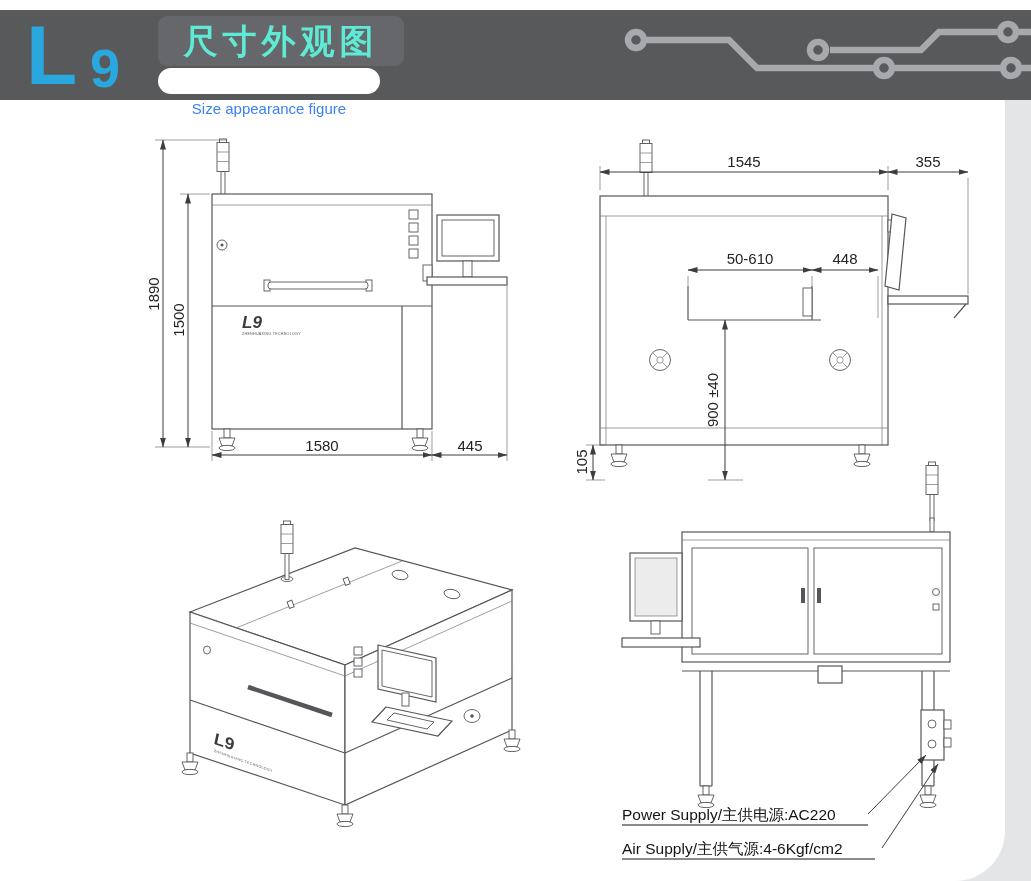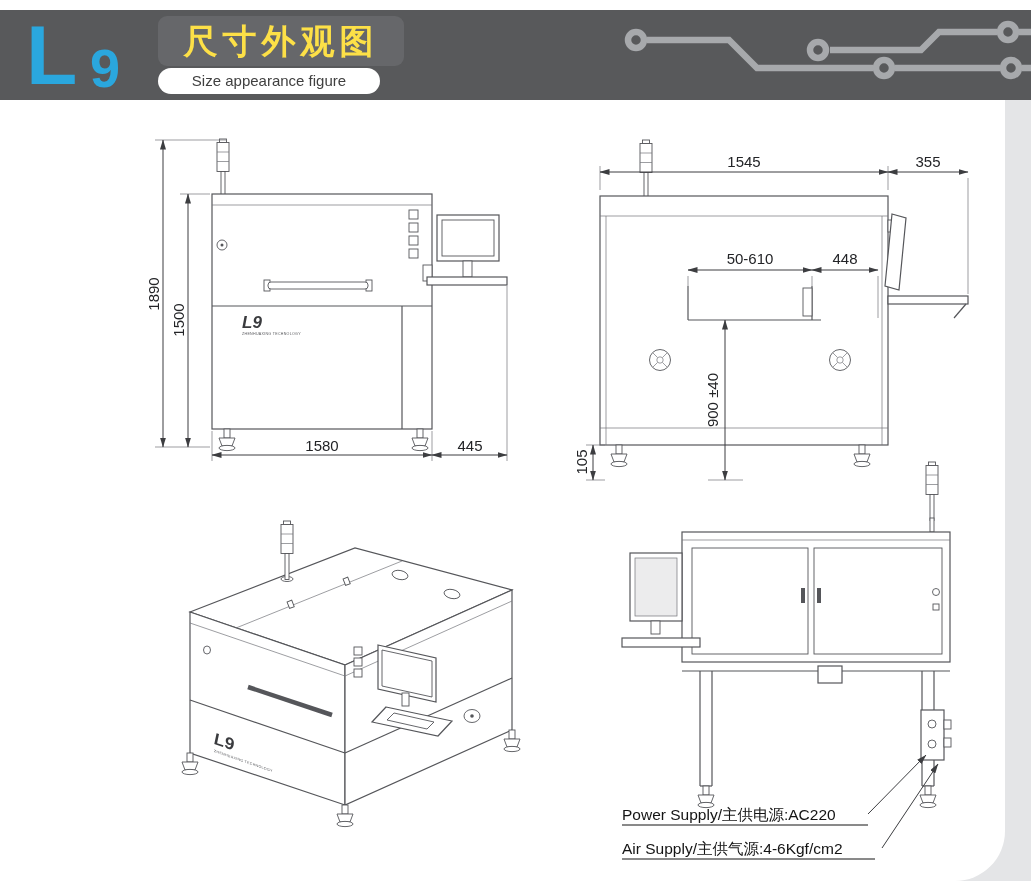--- a/index.html
+++ b/index.html
@@ -9,23 +9,23 @@
   }
   
   .right-bg{position:absolute;top:100px;right:0;width:26px;bottom:0;background:#e4e5e7;z-index:0;}
   .corner-bg{position:absolute;right:0;bottom:0;width:150px;height:62px;background:#e4e5e7;z-index:0;}
   .content-mask{position:absolute;left:0;top:100px;right:26px;bottom:0;background:#fff;border-bottom-right-radius:50px;z-index:1;}
   
   .header{position:absolute;left:0;top:10px;width:100%;height:90px;background:#58595b;z-index:3;}
   .logo-l{position:absolute;left:26px;top:2px;font-size:84px;line-height:86px;font-weight:800;color:#2aa7de;}
   .logo-9{position:absolute;left:90px;top:30px;font-size:54px;line-height:56px;font-weight:800;color:#2aa7de;}
   .title-cn-box{position:absolute;left:158px;top:6px;width:246px;height:50px;background:#66676a;border-radius:9px;}
-  .title-cn{display:block;font-size:34px;color:#fde047;font-weight:bold;letter-spacing:5px;line-height:50px;text-align:center;}
+  .title-cn{display:block;font-size:34px;color:#5eead4;font-weight:bold;letter-spacing:5px;line-height:50px;text-align:center;}
   .title-en-pill{position:absolute;left:158px;top:58px;width:222px;height:26px;background:#fff;border-radius:13px;text-align:center;}
-  .title-en{display:block;font-size:15px;color:#404040;line-height:26px;}
+  .title-en{display:block;font-size:15px;color:#3b82f6;line-height:26px;margin-top:28px;}
   .circuit{position:absolute;right:0;top:0;}
   
   .view{position:absolute;z-index:2;}
   .o{fill:#fff;stroke:#55565a;stroke-width:1.2;}
   .of{fill:#fff;stroke:#55565a;stroke-width:0.9;}
   .l{stroke:#55565a;stroke-width:1.2;fill:none;}
   .lt{stroke:#73747a;stroke-width:0.7;fill:none;}
   .d{stroke:#3c3d40;stroke-width:1;fill:none;}
   .dt{font-size:15px;fill:#232427;}
   .mlbl{font-size:17px;font-weight:bold;font-style:italic;fill:#3a3b3e;}

